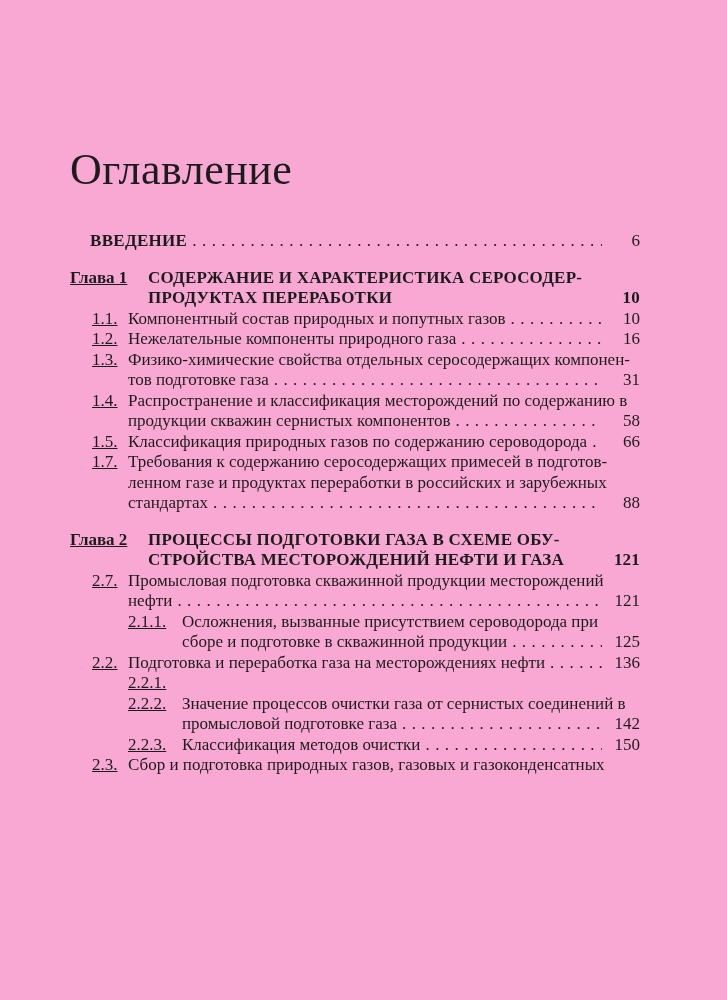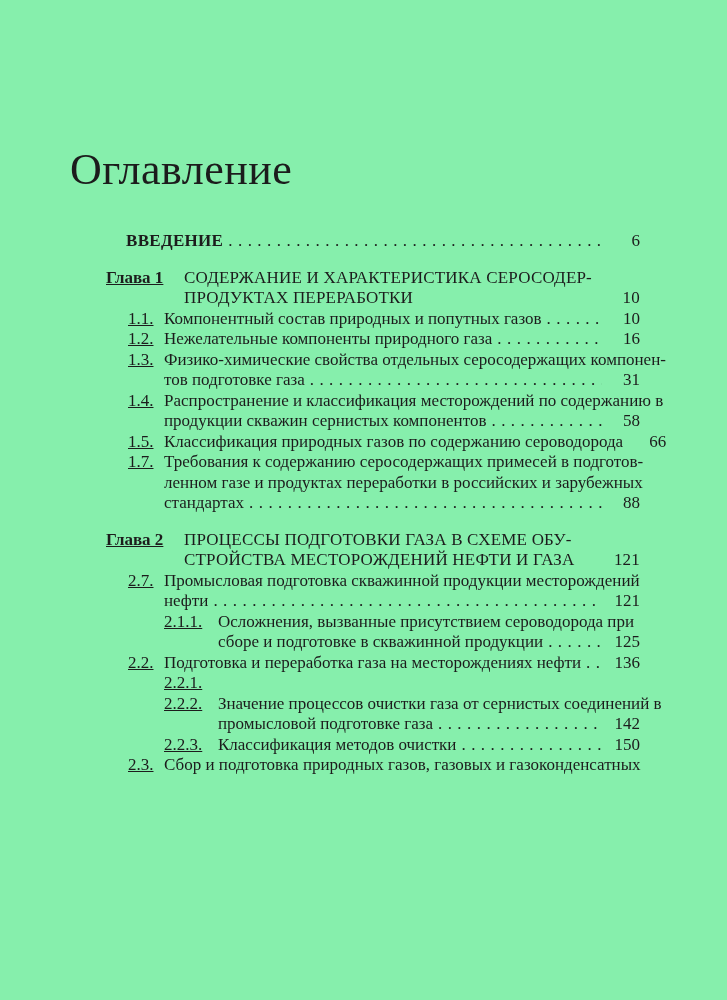--- a/index.html
+++ b/index.html
@@ -4,56 +4,55 @@
 <style>
   html, body {
     margin: 0;
     padding: 0;
     background: #e8e8e8;
   }
   #page {
     position: relative;
     width: 727px;
     height: 1000px;
-    background: #86efac;
+    background: #f9a8d4;
     color: #1c1c1c;
     font-family: "Liberation Serif", "DejaVu Serif", serif;
     overflow: hidden;
     box-sizing: border-box;
     padding: 148px 87px 0 70px; 
   }
   h1.doc-title {
     margin: 0 0 39px 0;
     font-size: 44px;
     line-height: 44px;
     font-weight: normal;
     letter-spacing: 0.5px;
   }
   #toc-list {
     font-size: 17px;
     line-height: 20.5px;
-    margin-left: 36px;
   }
   .entry {
     display: flex;
     align-items: flex-start;
   }
   .entry.chapter, .entry.intro { margin-top: 16px; }
   .entry .num  { flex: 0 0 auto; text-decoration: underline; }
   .entry .body { flex: 1 1 auto; min-width: 0; }
 
   .entry.intro   .num { width: 20px; }
   .entry.chapter .num { width: 78px; font-weight: bold; }
   .entry.section      { padding-left: 22px; }
   .entry.section .num { width: 36px; }
   .entry.subsection      { padding-left: 58px; gap: 8px; }
   .entry.subsection .num { width: 46px; }
 
   .entry.chapter .txt,
-  .entry.chapter .page { font-weight: normal; letter-spacing: 0.2px; }
+  .entry.chapter .page { font-weight: bold; letter-spacing: 0.2px; }
   .entry.intro .txt    { font-weight: bold; letter-spacing: 0.3px; }
 
   .line {
     display: flex;
     align-items: baseline;
   }
   .txt { white-space: nowrap; flex: 0 0 auto; }
   .dots {
     flex: 1 1 0;
     min-width: 0;

